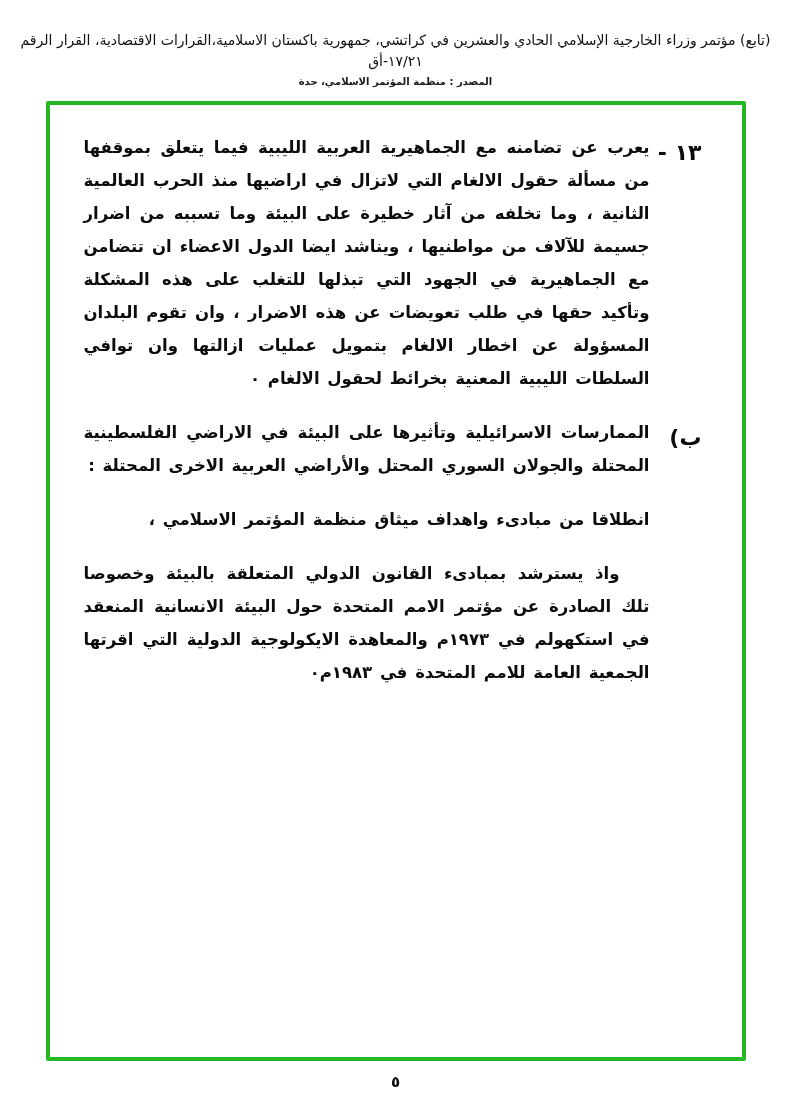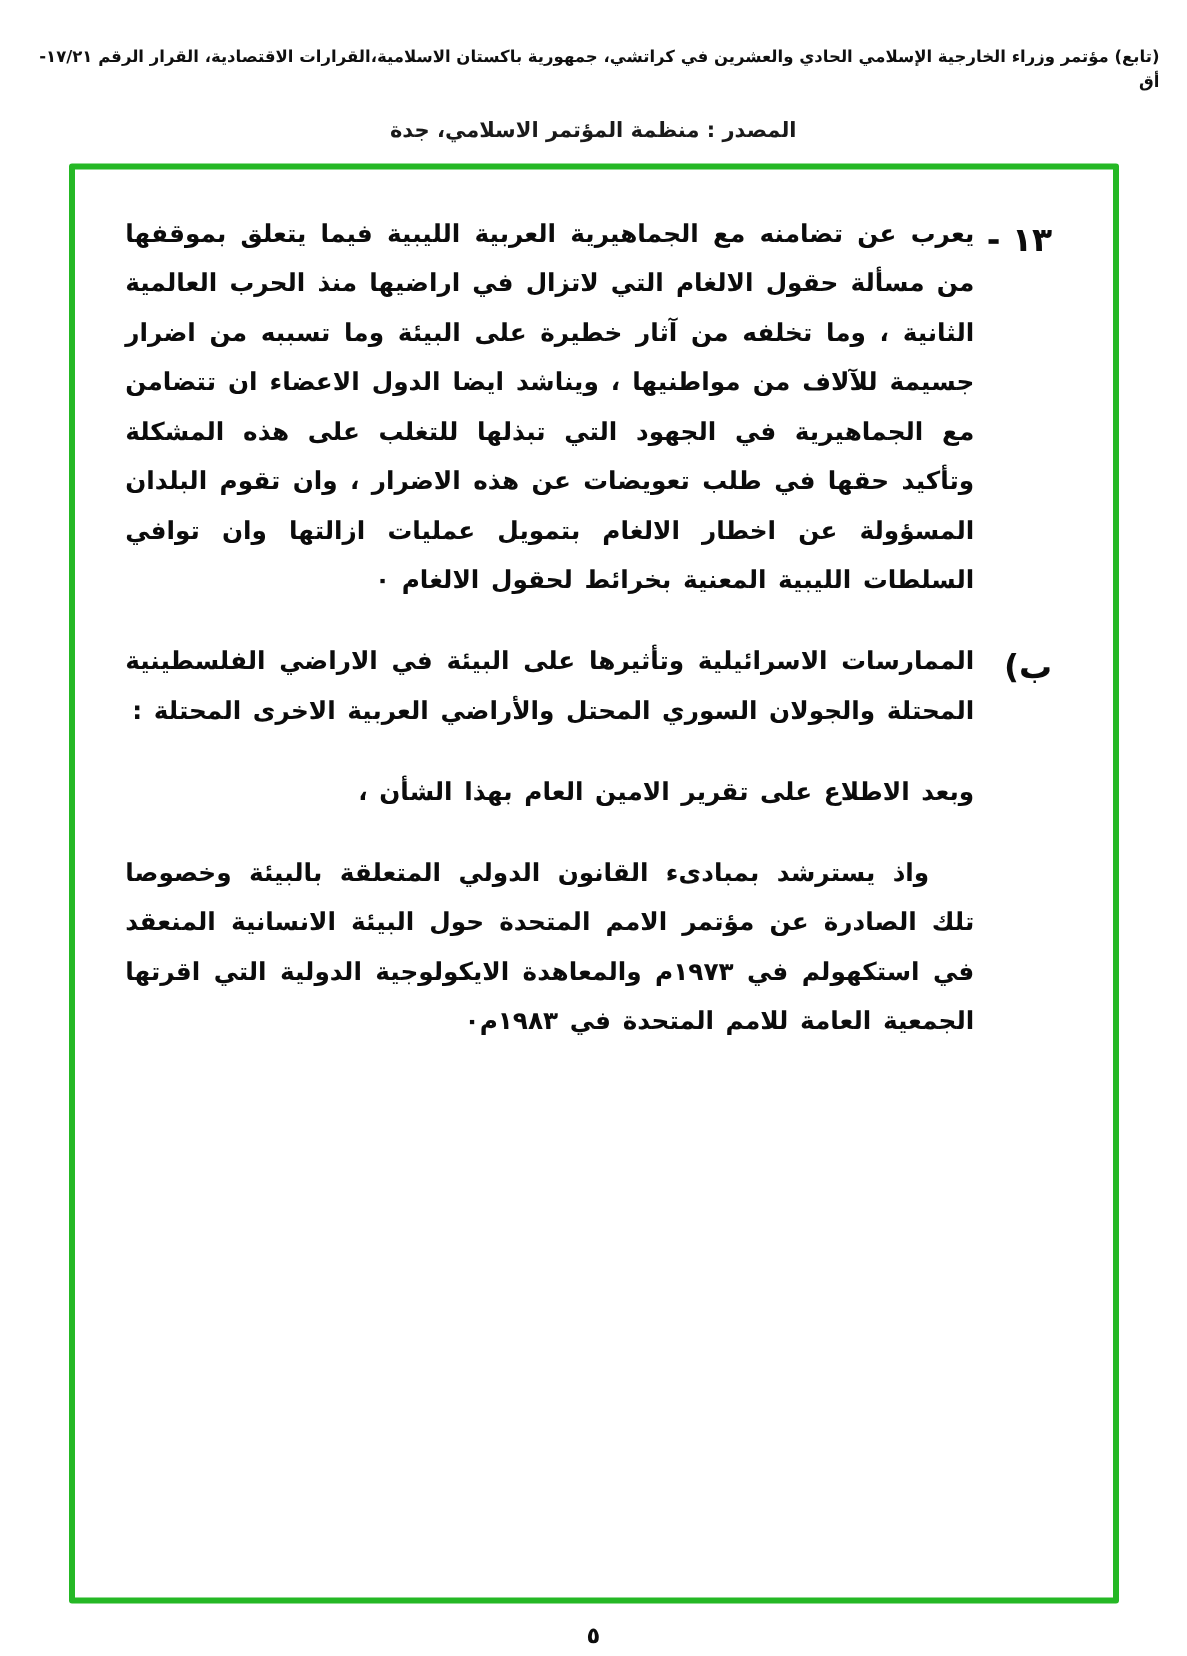--- a/index.html
+++ b/index.html
@@ -3,22 +3,22 @@
 <meta charset="utf-8">
 <style>
   * { margin:0; padding:0; box-sizing:border-box; }
   html,body { background:#ffffff; }
   body { font-family:"DejaVu Sans", sans-serif; }
   .page {
     width:791px; height:1104px; margin:0 auto; background:#ffffff;
     direction:rtl; position:relative; overflow:hidden;
   }
   .doc-header { padding-top:30px; text-align:center; color:#101010; }
-  .header-line1 { font-size:11px; font-weight:bold; letter-spacing:0; line-height:1.5; padding:0 18px;text-align:right; }
-  .header-line2 { font-size:14px; font-weight:bold; margin-top:16px; color:#1a1a1a; }
+  .header-line1 { font-size:14px; font-weight:normal; letter-spacing:0; line-height:1.5; padding:0 18px; }
+  .header-line2 { font-size:10px; font-weight:bold; margin-top:4px; color:#1a1a1a; }
   .green-frame {
     width:700px; height:960px; margin:14px auto 0;
     border:4px solid #25b825; border-radius:2px;
     padding:26px 40px 18px 34px; overflow:hidden; background:#ffffff;
   }
   .para { display:flex; margin-bottom:21px; color:#0c0c0c; }
   .marker {
     flex:0 0 52px; font-size:22px; font-weight:bold; line-height:2.0;
     white-space:nowrap;
   }
@@ -45,21 +45,21 @@
         <div class="para">
           <span class="marker">١٣ -</span>
           <span class="ptext"><span class="u">يعرب</span><span> عن تضامنه مع الجماهيرية العربية الليبية فيما يتعلق بموقفها من مسألة حقول الالغام التي لاتزال في اراضيها منذ الحرب العالمية الثانية ، وما تخلفه من آثار خطيرة على البيئة وما تسببه من اضرار جسيمة للآلاف من مواطنيها ، </span><span class="u">ويناشد</span><span> ايضا الدول الاعضاء ان تتضامن مع الجماهيرية في الجهود التي تبذلها للتغلب على هذه المشكلة وتأكيد حقها في طلب تعويضات عن هذه الاضرار ، وان تقوم البلدان المسؤولة عن اخطار الالغام بتمويل عمليات ازالتها وان توافي السلطات الليبية المعنية بخرائط لحقول الالغام ٠</span></span>
         </div>
         <div class="para">
           <span class="marker">ب)</span>
           <span class="ptext"><span class="u">الممارسات الاسرائيلية وتأثيرها على البيئة في الاراضي الفلسطينية المحتلة والجولان السوري المحتل والأراضي العربية الاخرى المحتلة :</span></span>
         </div>
         <div class="para">
           <span class="marker"></span>
-          <span class="ptext"><span class="u">وبعد الاطلاع على</span><span> تقرير الامين العام بهذا الشأن ،</span></span>
+          <span class="ptext"><span class="u">انطلاقا</span><span> من مبادىء واهداف ميثاق منظمة المؤتمر الاسلامي ،</span></span>
         </div>
         <div class="para indent">
           <span class="marker"></span>
           <span class="ptext"><span class="u">واذ يسترشد</span><span> بمبادىء القانون الدولي المتعلقة بالبيئة وخصوصا تلك الصادرة عن مؤتمر الامم المتحدة حول البيئة الانسانية المنعقد في استكهولم في ١٩٧٣م والمعاهدة الايكولوجية الدولية التي اقرتها الجمعية العامة للامم المتحدة في ١٩٨٣م٠</span></span>
         </div>
       </div>
   </div>
 
   <div class="page-number">٥</div>
 

